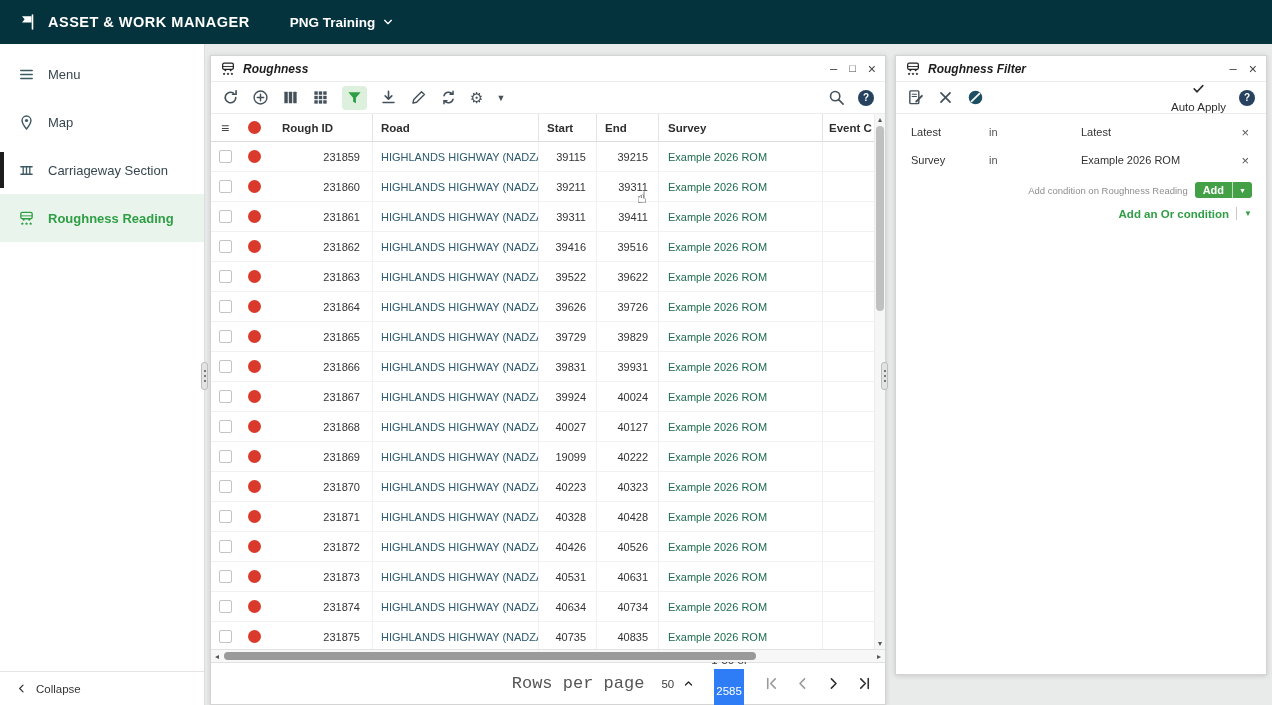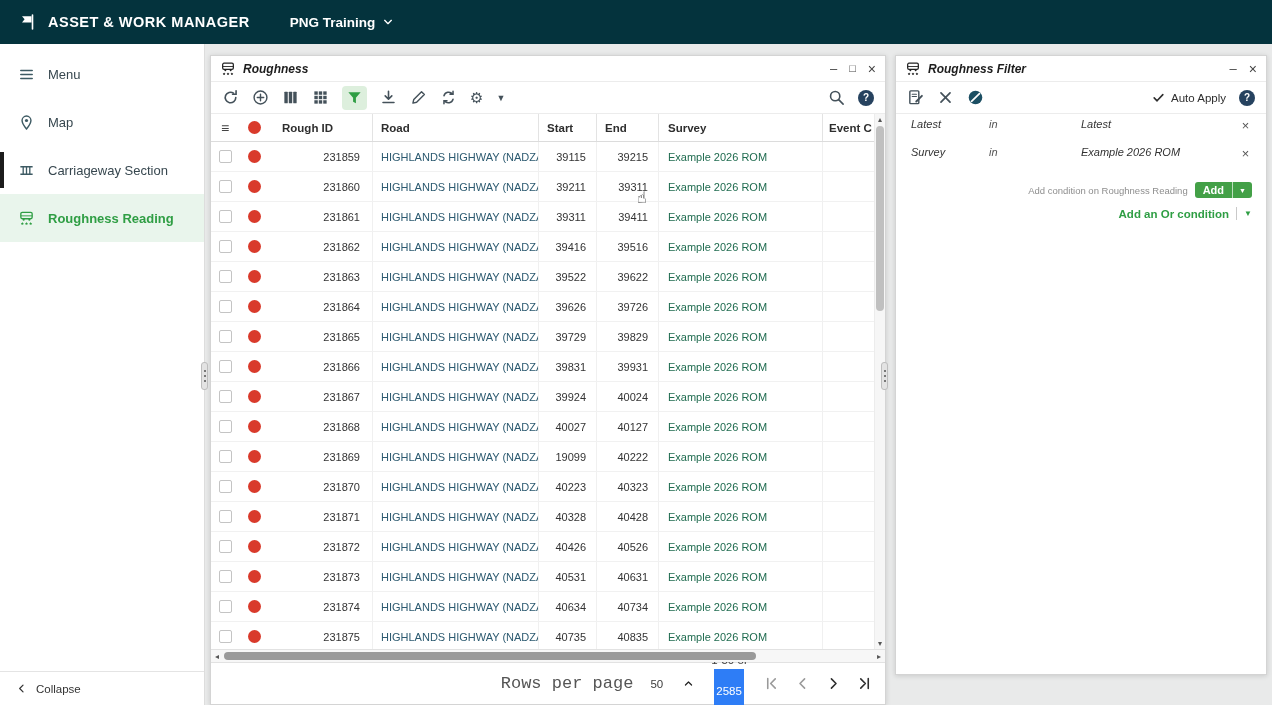--- a/index.html
+++ b/index.html
@@ -71,44 +71,44 @@
   .vscroll .arr { position:absolute; left:0; right:0; text-align:center; font-size:8px; color:#555; cursor:pointer; }
   .vscroll .arr.up { top:1px; } .vscroll .arr.dn { bottom:1px; }
   .vthumb { position:absolute; left:1px; width:8px; top:12px; height:185px; background:#c0c0c0; border-radius:4px; cursor:pointer; }
   .hscroll { height:13px; border-top:1px solid #e2e2e2; background:#f7f7f7; position:relative; flex:0 0 auto; }
   .hscroll .arr { position:absolute; top:0; bottom:0; width:12px; display:flex; align-items:center; justify-content:center; font-size:8px; color:#555; cursor:pointer; }
   .hscroll .arr.l { left:0; } .hscroll .arr.r { right:0; }
   .hthumb { position:absolute; top:2px; left:13px; width:79%; height:8px; background:#9a9a9a; border-radius:4px; cursor:pointer; }
 
   .wfooter { height:42px; border-top:1px solid #e2e2e2; display:flex; align-items:center; justify-content:flex-end; gap:17px; padding:0 13px; font-size:11.5px; color:#3c3c3c; flex:0 0 auto; }
   .rpp-label { color:#555; font-size:17px;font-family:Liberation Mono, monospace; }
-  .rpp-select { display:flex; align-items:center; gap:20px; cursor:pointer; }
+  .rpp-select { display:flex; align-items:center; gap:9px; cursor:pointer; }
   .rpp-select .ic { width:11px; height:11px; color:#222; }
   .range { display:flex; align-items:center; gap:3px;flex-direction:column; }
   .total-hl { background:#2e7df6; color:#fff; padding:16px 2px; }
   .pager { display:flex; align-items:center; gap:16px; }
   .pgbtn { width:15px; height:15px; cursor:pointer; }
   .pgbtn.dim { color:#9a9a9a; } .pgbtn.on { color:#2e2e2e; }
 
   
   .fbody { flex:1; padding-top:4px; }
-  .fcond { display:flex; align-items:flex-start; height:28px; padding:0 15px; font-size:11px; color:#333;font-style:italic; }
+  .fcond { display:flex; align-items:center; height:28px; padding:0 15px; font-size:11px; color:#333; }
   .fcond .f-field { width:78px; }
   .fcond .f-op { width:92px; color:#555; }
   .fcond .f-val { flex:1; }
   .fcond .f-x { color:#555; font-size:13px; cursor:pointer; padding:0 2px; }
   .addcond-row { display:flex; align-items:center; justify-content:flex-end; gap:7px; padding:8px 14px 2px; }
   .addcond-hint { font-size:9.5px; color:#8e8e8e; }
   .add-btn { display:inline-flex; align-items:stretch; background:#43a047; color:#fff; border-radius:3px; overflow:hidden; cursor:pointer; font-size:11px; font-weight:700; }
   .add-btn .add-main { padding:2px 8px; }
   .add-btn .add-caret { padding:2px 6px; border-left:1px solid rgba(255,255,255,.65); font-size:7px; display:flex; align-items:center; }
   .or-row { display:flex; align-items:center; justify-content:flex-end; gap:7px; padding:7px 14px; color:#2f9e44; font-weight:700; font-size:11.5px; }
   .or-row .vsep { width:1px; height:13px; background:#c9c9c9; }
   .or-row .or-caret { font-size:8px; cursor:pointer; }
-  .auto-apply { display:flex; align-items:center; gap:6px; font-size:11.5px; color:#2e2e2e; cursor:pointer; }
+  .auto-apply { display:flex; align-items:center; gap:6px; font-size:11.5px; color:#2e2e2e; cursor:pointer;flex-direction:column; }
   .auto-apply .ic { width:13px; height:13px; color:#2e2e2e; }
 
   
   .grip { position:absolute; width:7px; height:28px; background:#e3e3e3; border:1px solid #bdbdbd; border-radius:3px; display:flex; flex-direction:column; align-items:center; justify-content:center; gap:3px; z-index:30; cursor:col-resize; }
   .grip i { width:2px; height:2px; border-radius:50%; background:#555; }
   .grip-left { left:201px; top:362px; }
   .grip-right { left:881px; top:362px; }
   .cursor { position:absolute; left:637px; top:188px; font-size:16px; color:#111; z-index:50; text-shadow:0 0 2px #fff; pointer-events:none; font-family:"DejaVu Sans", sans-serif; }
 </style>
 </head>

